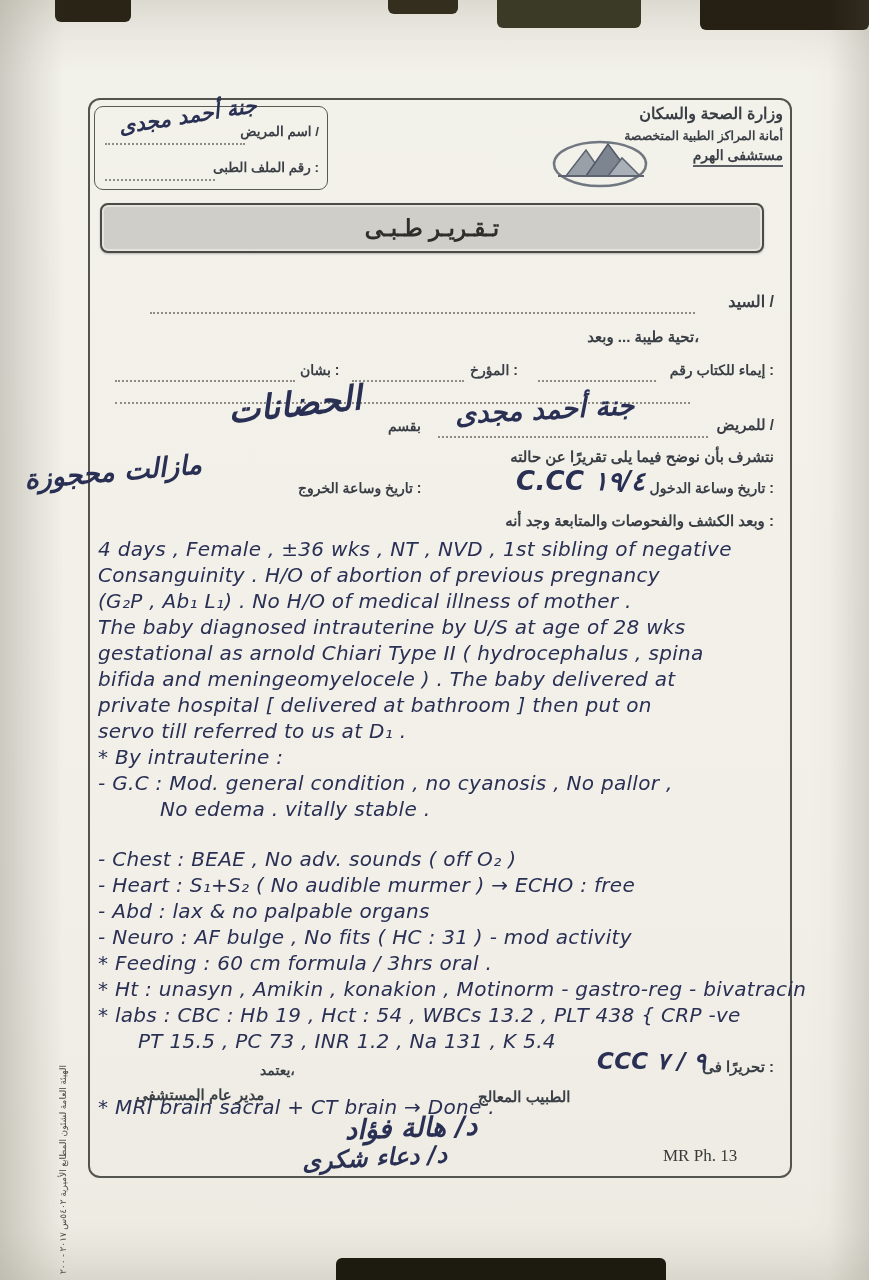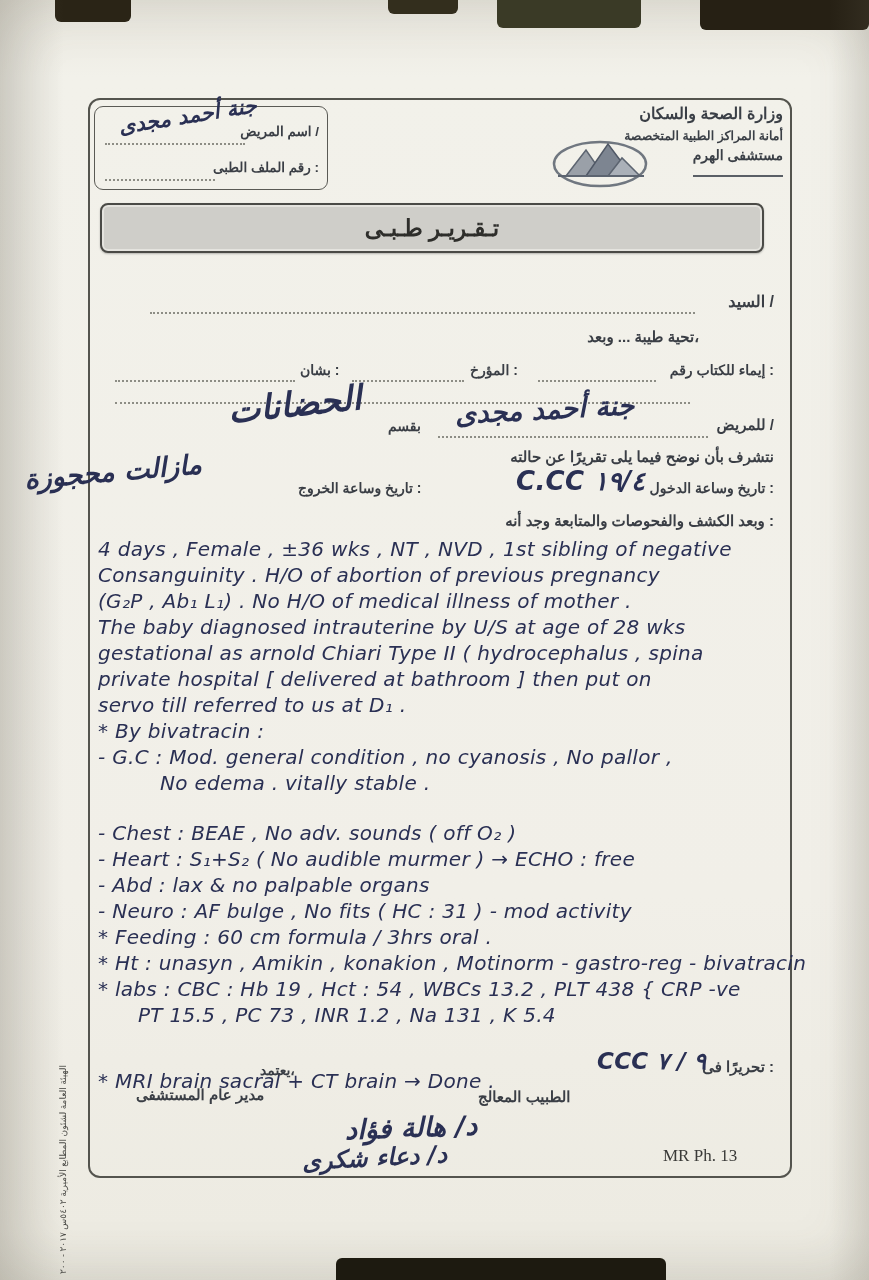--- a/index.html
+++ b/index.html
@@ -21,21 +21,21 @@
   .bold{font-weight:bold;}
   .dots{position:absolute;border-bottom:2px dotted #8d8d85;height:2px;}
   .hw-en{position:absolute;font-family:"DejaVu Sans",sans-serif;font-style:italic;
     color:#2a3054;letter-spacing:.3px;white-space:nowrap;}
   .hw-ar{position:absolute;font-family:"DejaVu Sans",sans-serif;font-style:italic;font-weight:bold;
     color:#2a3054;white-space:nowrap;}
   .header-right{position:absolute;right:86px;top:104px;width:250px;text-align:right;color:#3a3f46;}
   .header-right .l1{font-size:16px;font-weight:bold;}
   .header-right .l2{font-size:12.5px;font-weight:bold;margin-top:5px;}
   .header-right .l3{font-size:14px;font-weight:bold;margin-top:4px;display:inline-block;
-    border-bottom:2px solid #5a5f66;padding-bottom:12px;}
+    border-bottom:2px solid #5a5f66;padding-bottom:2px;}
   .logo{position:absolute;left:552px;top:136px;width:96px;height:54px;}
   .patient-box{position:absolute;left:94px;top:106px;width:232px;height:82px;
     border:1.6px solid #5a5a55;border-radius:9px;}
   .patient-box .row{position:absolute;right:8px;font-size:13.5px;font-weight:bold;color:#3a3e45;}
   .titlebar{position:absolute;left:100px;top:203px;width:660px;height:46px;
     background:#cfcec9;border:2px solid #4a4a46;border-radius:8px;
     box-shadow:inset 0 0 0 2px #e4e3de, 0 1px 2px rgba(0,0,0,.25);
     display:flex;align-items:center;justify-content:center;}
   .titlebar .t{font-size:23px;font-weight:bold;letter-spacing:9px;color:#2e2e2b;}
   .notes{position:absolute;left:98px;top:536px;width:690px;}
@@ -119,23 +119,24 @@
   <div class="hw-ar" style="left:24px;top:456px;font-size:27px;transform:rotate(-5deg);">مازالت محجوزة</div>
 
   <div class="printed bold" style="right:95px;top:512px;font-size:15px;">وبعد الكشف والفحوصات والمتابعة وجد أنه :</div>
 
   <div class="notes hw-en" style="position:absolute;">
     <div class="nl">4 days , Female , ±36 wks , NT , NVD , 1st sibling of negative</div>
     <div class="nl">Consanguinity . H/O of abortion of previous pregnancy</div>
     <div class="nl">(G₂P , Ab₁ L₁) . No H/O of medical illness of mother .</div>
     <div class="nl">The baby diagnosed intrauterine by U/S at age of 28 wks</div>
     <div class="nl">gestational as arnold Chiari Type II ( hydrocephalus , spina</div>
+    <div class="nl">bifida and meningeomyelocele ) . The baby delivered at</div>
     <div class="nl">private hospital [ delivered at bathroom ] then put on</div>
     <div class="nl">servo till referred to us at D₁ .</div>
-    <div class="nl">* By bivatracin :</div>
+    <div class="nl">* By intrauterine :</div>
     <div class="nl">- G.C : Mod. general condition , no cyanosis , No pallor ,</div>
     <div class="nl indent1">No edema . vitally stable .</div>
     <div class="nl gap1">- Chest : BEAE , No adv. sounds ( off O₂ )</div>
     <div class="nl">- Heart : S₁+S₂ ( No audible murmer ) → ECHO : free</div>
     <div class="nl">- Abd : lax &amp; no palpable organs</div>
     <div class="nl">- Neuro : AF bulge , No fits ( HC : 31 ) - mod activity</div>
     <div class="nl">* Feeding : 60 cm formula / 3hrs oral .</div>
     <div class="nl">* Ht : unasyn , Amikin , konakion , Motinorm - gastro-reg - bivatracin</div>
     <div class="nl">* labs : CBC : Hb 19 , Hct : 54 , WBCs 13.2 , PLT 438  { CRP -ve</div>
     <div class="nl indent2">PT 15.5 , PC 73 , INR 1.2 , Na 131 , K 5.4</div>

